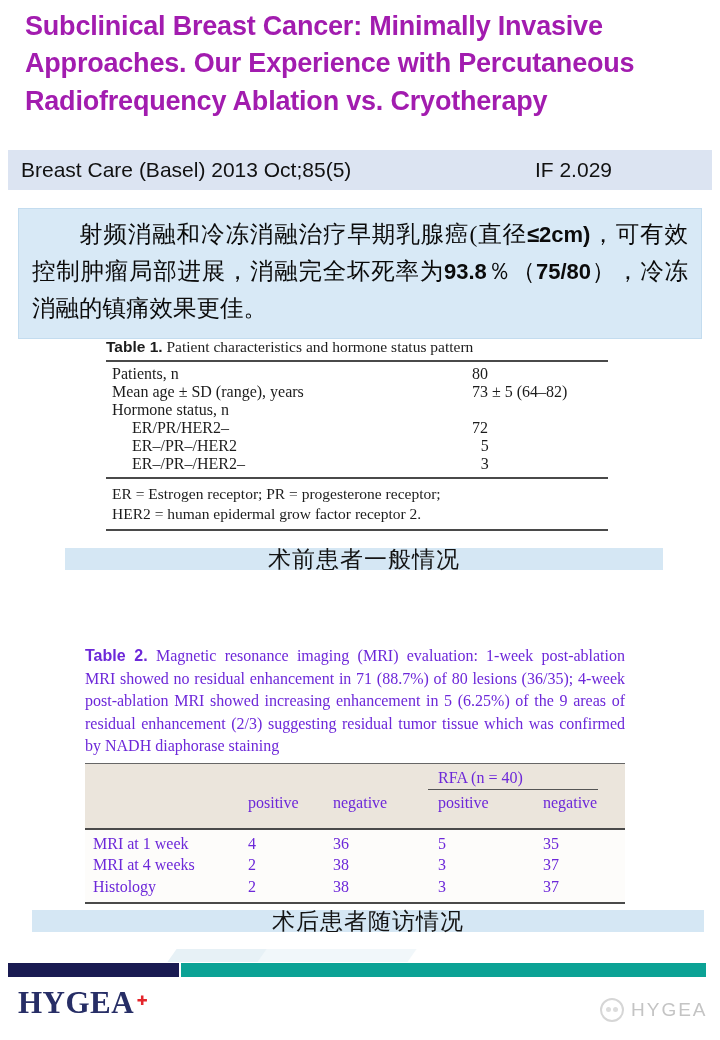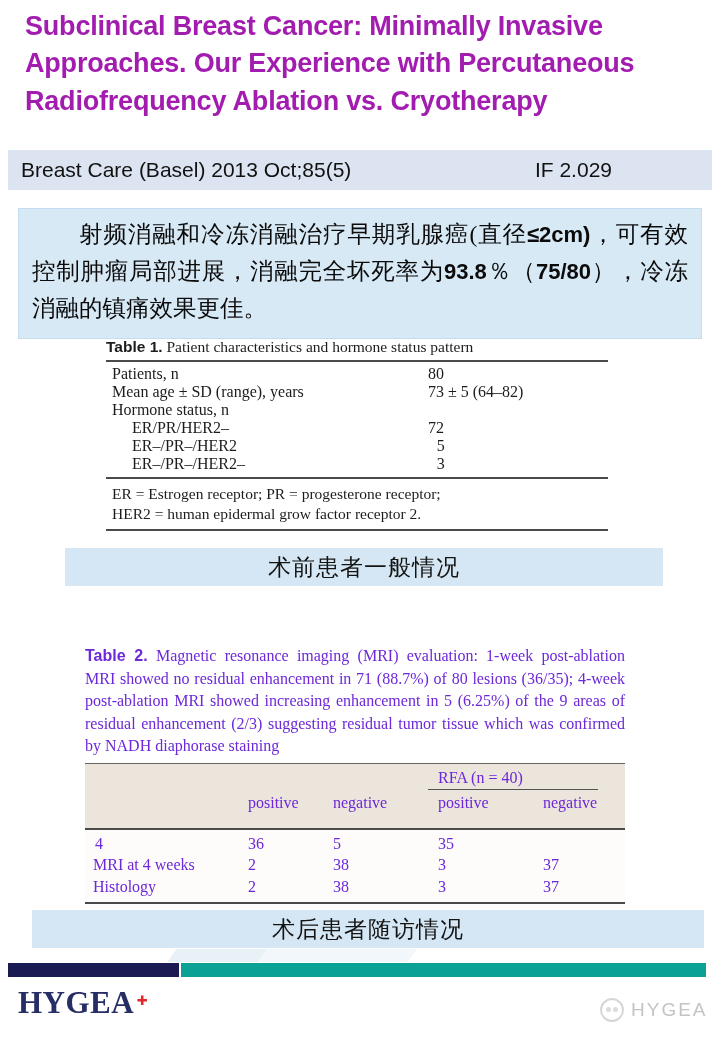--- a/index.html
+++ b/index.html
@@ -30,25 +30,25 @@
   
   .table1{left:106px;top:337px;width:502px;font-family:"Liberation Serif","DejaVu Serif",serif;color:#1c1c1c;}
   .t-caption{font-size:15.5px;line-height:19px;}
   .t-label{font-family:"Liberation Sans",sans-serif;font-weight:bold;}
   .table1 .rule{border-top:2px solid var(--rule);}
   .table1 .rule.top{margin-top:4px;}
   .t1-rows{padding:3px 0 4px 0;}
   .t1row{display:flex;font-size:16px;line-height:18px;}
   .t1row .t1lab{width:322px;padding-left:6px;}
   .t1row.indent .t1lab{padding-left:26px;}
-  .t1row .t1val{flex:1;}
+  .t1row .t1val{flex:1;margin-left:44px;}
   .t1row .t1val.pad{padding-left:0.55em;}
   .fnotes{padding:5px 0 6px 6px;font-size:15.5px;line-height:19.5px;}
 
-  .caption-bar{height:38px;background:var(--caption-bg);display:flex;align-items:center;justify-content:center;
+  .caption-bar{height:22px;background:var(--caption-bg);display:flex;align-items:center;justify-content:center;
     font-family:"Liberation Serif","DejaVu Serif",serif;font-size:23px;color:#141414;letter-spacing:1px;}
   .caption-1{left:65px;top:548px;width:598px;}
   .caption-2{left:32px;top:910px;width:672px;}
 
   
   .table2{left:85px;top:645px;width:540px;font-family:"Liberation Serif","DejaVu Serif",serif;color:#6d28d9;}
   .table2 .t-caption{font-size:16px;line-height:22.5px;text-align:justify;}
   .t2grid{margin-top:5px;border-top:1.5px solid #666;border-bottom:2px solid var(--rule);}
   .t2head{background:var(--t2head-bg);border-bottom:2px solid var(--rule);
     display:grid;grid-template-columns:153px 85px 105px 105px 92px;}
@@ -136,20 +136,21 @@
   <div class="t2grid">
     <div class="t2head">
       <span class="t2group g2">RFA (n = 40)</span>
       <span class="t2sub s0">positive</span>
       <span class="t2sub s1">negative</span>
       <span class="t2sub s2">positive</span>
       <span class="t2sub s3">negative</span>
     </div>
     <div class="t2body">
         <div class="t2row">
+          <span class="t2lab">MRI at 1 week</span>
           <span class="t2cell">4</span>
           <span class="t2cell">36</span>
           <span class="t2cell">5</span>
           <span class="t2cell">35</span>
         </div>
         <div class="t2row">
           <span class="t2lab">MRI at 4 weeks</span>
           <span class="t2cell">2</span>
           <span class="t2cell">38</span>
           <span class="t2cell">3</span>

